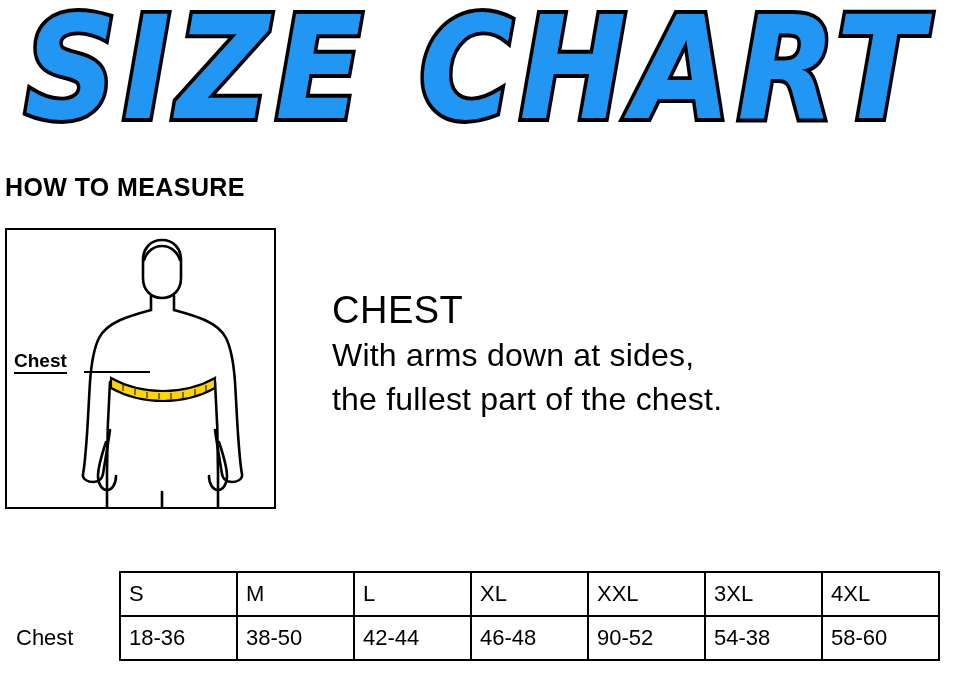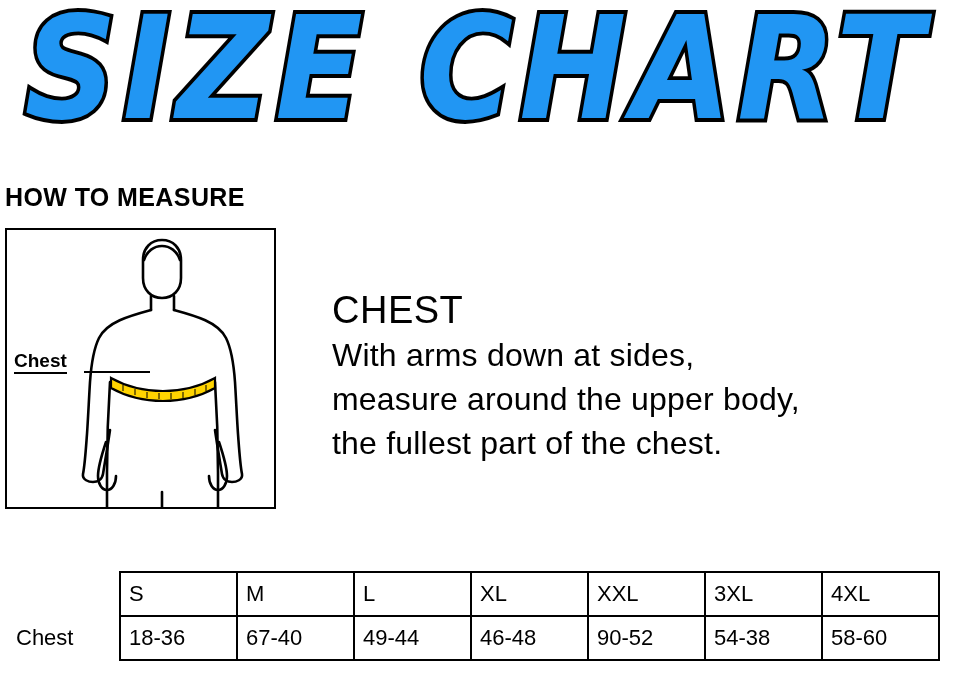--- a/index.html
+++ b/index.html
@@ -41,21 +41,21 @@
     paint-order: stroke fill;
     white-space: nowrap;
     transform: scaleY(1.12);
     transform-origin: 50% 40%;
   }
 
   
   #how-to-measure {
     position: absolute;
     left: 5px;
-    top: 183px;
+    top: 173px;
     font-family: "Liberation Sans", sans-serif;
     font-size: 25px;
     font-weight: bold;
     letter-spacing: 0.4px;
   }
 
   
   #figure-box {
     position: absolute;
     left: 5px;
@@ -192,40 +192,39 @@
     </g>
   </svg>
 </div>
 
 <div id="chest-label">Chest</div>
 <div id="chest-leader"></div>
 
 <div id="desc-block">
   <div id="desc-title">CHEST</div>
   <div class="desc-line">With arms down at sides,</div>
-  <div class="desc-line">measure around the upper body,</div>
   <div class="desc-line">the fullest part of the chest.</div>
 </div>
 
 <table id="size-table">
   <tbody>
     <tr class="header-row">
       <td class="corner-cell"></td>
       <td class="size-col">S</td>
       <td class="size-col">M</td>
       <td class="size-col">L</td>
       <td class="size-col">XL</td>
       <td class="size-col">XXL</td>
       <td class="size-col">3XL</td>
       <td class="size-col">4XL</td>
     </tr>
     <tr class="data-row">
       <td class="corner-cell">Chest</td>
       <td class="size-col">18-36</td>
-      <td class="size-col">67-40</td>
-      <td class="size-col">49-44</td>
+      <td class="size-col">38-50</td>
+      <td class="size-col">42-44</td>
       <td class="size-col">46-48</td>
       <td class="size-col">90-52</td>
       <td class="size-col">54-38</td>
       <td class="size-col">58-60</td>
     </tr>
   </tbody>
 </table>
 
 </body></html>

